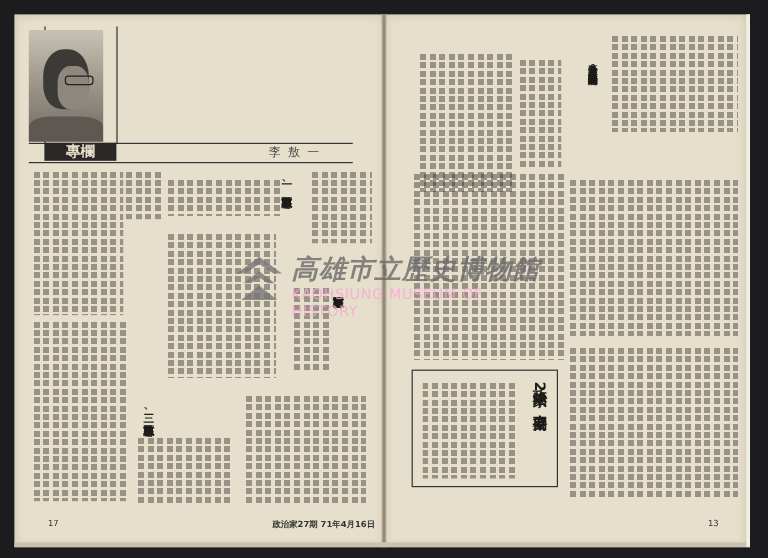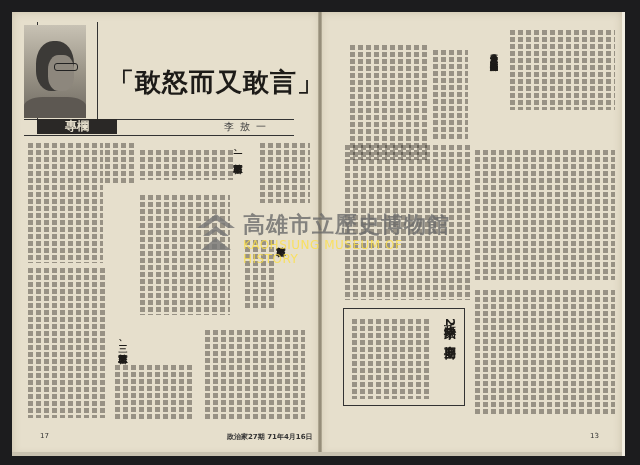--- a/index.html
+++ b/index.html
@@ -30,21 +30,21 @@
     .photo .body { position: absolute; left: 0; top: 72px; width: 62px; height: 30px; background: #5d5852; border-radius: 30% 30% 0 0; }
     .vline { position: absolute; background: #333; width: 1px; }
     .hline { position: absolute; background: #333; height: 1px; }
 
     .title {
       position: absolute; left: 108px; top: 66px;
       font-family: "DejaVu Serif", serif; font-weight: bold;
       font-size: 26px; line-height: 32px; color: #1d1b18; letter-spacing: 1px;
     }
     .column-tag {
-      position: absolute; left: 37px; top: 119px; width: 80px; height: 15px;
+      position: absolute; left: 37px; top: 119px; width: 60px; height: 15px;
       background: #2a2826; color: #e6dfcc; font-size: 12px; font-weight: bold;
       text-align: center; line-height: 15px; font-family: "DejaVu Sans", sans-serif;
     }
     .author { position: absolute; left: 224px; top: 120px; font-size: 10px; color: #444; letter-spacing: 6px; }
 
     .text-block {
       position: absolute;
       background-image: repeating-linear-gradient(90deg, rgba(40,36,30,0.55) 0px, rgba(40,36,30,0.55) 5px, transparent 5px, transparent 8px);
       -webkit-mask-image: repeating-linear-gradient(180deg, #000 0px, #000 5px, transparent 5px, transparent 7px);
       mask-image: repeating-linear-gradient(180deg, #000 0px, #000 5px, transparent 5px, transparent 7px);
@@ -61,41 +61,40 @@
     .box-title {
       position: absolute; right: 6px; top: 6px; writing-mode: vertical-rl;
       font-size: 12px; font-weight: bold; color: #1d1b18; font-family: "DejaVu Sans", sans-serif;
       letter-spacing: 1px;
     }
     .footer { position: absolute; font-size: 7px; color: #333; font-family: "DejaVu Sans", sans-serif; }
     .watermark {
       position: absolute; left: 195px; top: 208px; width: 260px; height: 54px; opacity: 0.8;
     }
     .wm-logo { position: absolute; left: 0; top: 4px; width: 42px; height: 42px; }
-    .wm-cn { position: absolute; left: 48px; top: 2px; font-size: 22px; font-weight: bold; color: #6b6b6b; font-family: "DejaVu Sans", sans-serif; letter-spacing: 1px; }
-    .wm-en { position: absolute; left: 48px; top: 30px; font-size: 12px; color: #fde047; font-family: "DejaVu Sans", sans-serif; letter-spacing: 0.5px; }
+    .wm-cn { position: absolute; left: 48px; top: 2px; font-size: 22px; font-weight: bold; color: #6b6b6b; font-family: "DejaVu Sans", sans-serif; letter-spacing: 1px; font-style: italic; }
+    .wm-en { position: absolute; left: 48px; top: 30px; font-size: 12px; color: #f9a8d4; font-family: "DejaVu Sans", sans-serif; letter-spacing: 0.5px; }
   </style>
 </head>
 <body>
 
 <div class="page page-left"></div>
 <div class="page page-right"></div>
 <div class="gutter"></div>
 <div class="bottom-edge"></div>
 
 <div class="vline" style="left:37px; top:22px; height:98px;"></div>
 <div class="vline" style="left:97px; top:22px; height:98px;"></div>
 <div class="photo">
   <div class="body"></div>
     <div class="head"></div>
     <div class="face"></div>
     <div class="glasses"></div>
 </div>
 <div class="title">
-  <div>「敢怒而又敢言」</div>
 </div>
 <div class="hline" style="left:24px; top:119px; width:270px;"></div>
 <div class="hline" style="left:24px; top:135px; width:270px;"></div>
 <div class="column-tag">專欄</div>
 <div class="author">李敖一</div>
 
 <div class="text-block" style="left:28px; top:143px; width:75px; height:120px;"></div>
 <div class="text-block" style="left:105px; top:143px; width:30px; height:40px;"></div>
 <div class="text-block" style="left:140px; top:150px; width:95px; height:30px;"></div>
 <div class="text-block" style="left:260px; top:143px; width:50px; height:60px;"></div>

